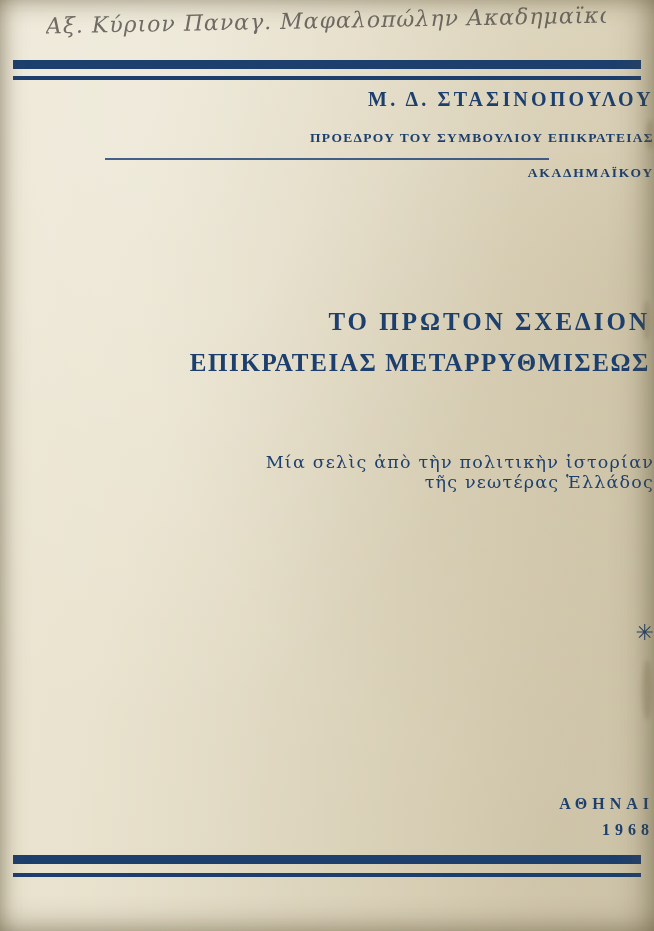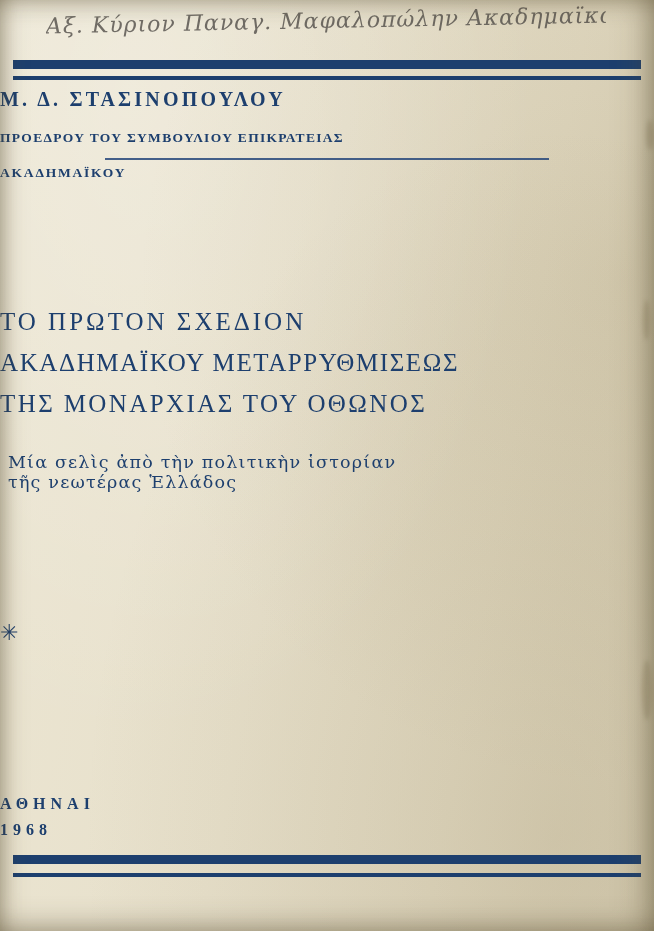--- a/index.html
+++ b/index.html
@@ -70,21 +70,21 @@
   .rule {
     position: absolute;
     left: 105px;
     right: 105px;
     height: 2px;
     background: #26477a;
     opacity: 0.85;
   }
   #rule-author { top: 158px; }
 
-  .center { text-align: left; }
+  .center { text-align: right; }
 
   #author-name {
     position: absolute;
     left: 0; right: 0;
     top: 88px;
     color: #1d3f6e;
     font-family: "Liberation Serif", serif;
     font-size: 20px;
     font-weight: bold;
     letter-spacing: 3.2px;
@@ -104,24 +104,24 @@
     top: 133px;
     color: #1d3f6e;
     font-size: 13.5px;
     font-weight: bold;
     letter-spacing: 1.8px;
     margin-top: 32px;
   }
 
   .title-line {
     position: absolute;
-    left: 0; right: 12px;
+    left: 0; right: 4px;
     color: #1d3f6e;
     font-family: "Liberation Serif", serif;
-    font-weight: normal;
+    font-weight: bold;
     letter-spacing: 2.2px;
   }
   #title-1 { top: 308px; font-size: 25px; letter-spacing: 3px; }
   #title-2 { top: 349px; font-size: 25px; letter-spacing: 1.6px; }
   #title-3 { top: 390px; font-size: 25px; letter-spacing: 2.4px; }
 
   .subtitle-line {
     position: absolute;
     left: 0; right: 0;
     color: #1d3f6e;
@@ -184,22 +184,21 @@
   <div class="band thick" id="band-top-thick"></div>
   <div class="band thin" id="band-top-thin"></div>
 
   <div class="center" id="author-name">Μ. Δ. ΣΤΑΣΙΝΟΠΟΥΛΟΥ</div>
   <div class="center" id="author-role1">ΠΡΟΕΔΡΟΥ ΤΟΥ ΣΥΜΒΟΥΛΙΟΥ ΕΠΙΚΡΑΤΕΙΑΣ</div>
   <div class="center" id="author-role2">ΑΚΑΔΗΜΑΪΚΟΥ</div>
 
   <div class="rule" id="rule-author"></div>
 
   <div class="title-line center" id="title-1">ΤΟ ΠΡΩΤΟΝ ΣΧΕΔΙΟΝ</div>
-  <div class="title-line center" id="title-2">ΑΚΑΔΗΜΑΪΚΟΥ ΜΕΤΑΡΡΥΘΜΙΣΕΩΣ</div>
-  <div class="title-line center" id="title-3">ΤΗΣ ΜΟΝΑΡΧΙΑΣ ΤΟΥ ΟΘΩΝΟΣ</div>
+  <div class="title-line center" id="title-2">ΕΠΙΚΡΑΤΕΙΑΣ ΜΕΤΑΡΡΥΘΜΙΣΕΩΣ</div>
 
   <div class="subtitle-line center" id="subtitle-1">Μία σελὶς ἀπὸ τὴν πολιτικὴν ἱστορίαν</div>
   <div class="subtitle-line center" id="subtitle-2">τῆς νεωτέρας Ἑλλάδος</div>
 
   <div class="center" id="ornament">✳</div>
 
   <div class="center" id="city">ΑΘΗΝΑΙ</div>
   <div class="center" id="year">1968</div>
 
   <div class="band thick" id="band-bot-thick"></div>

